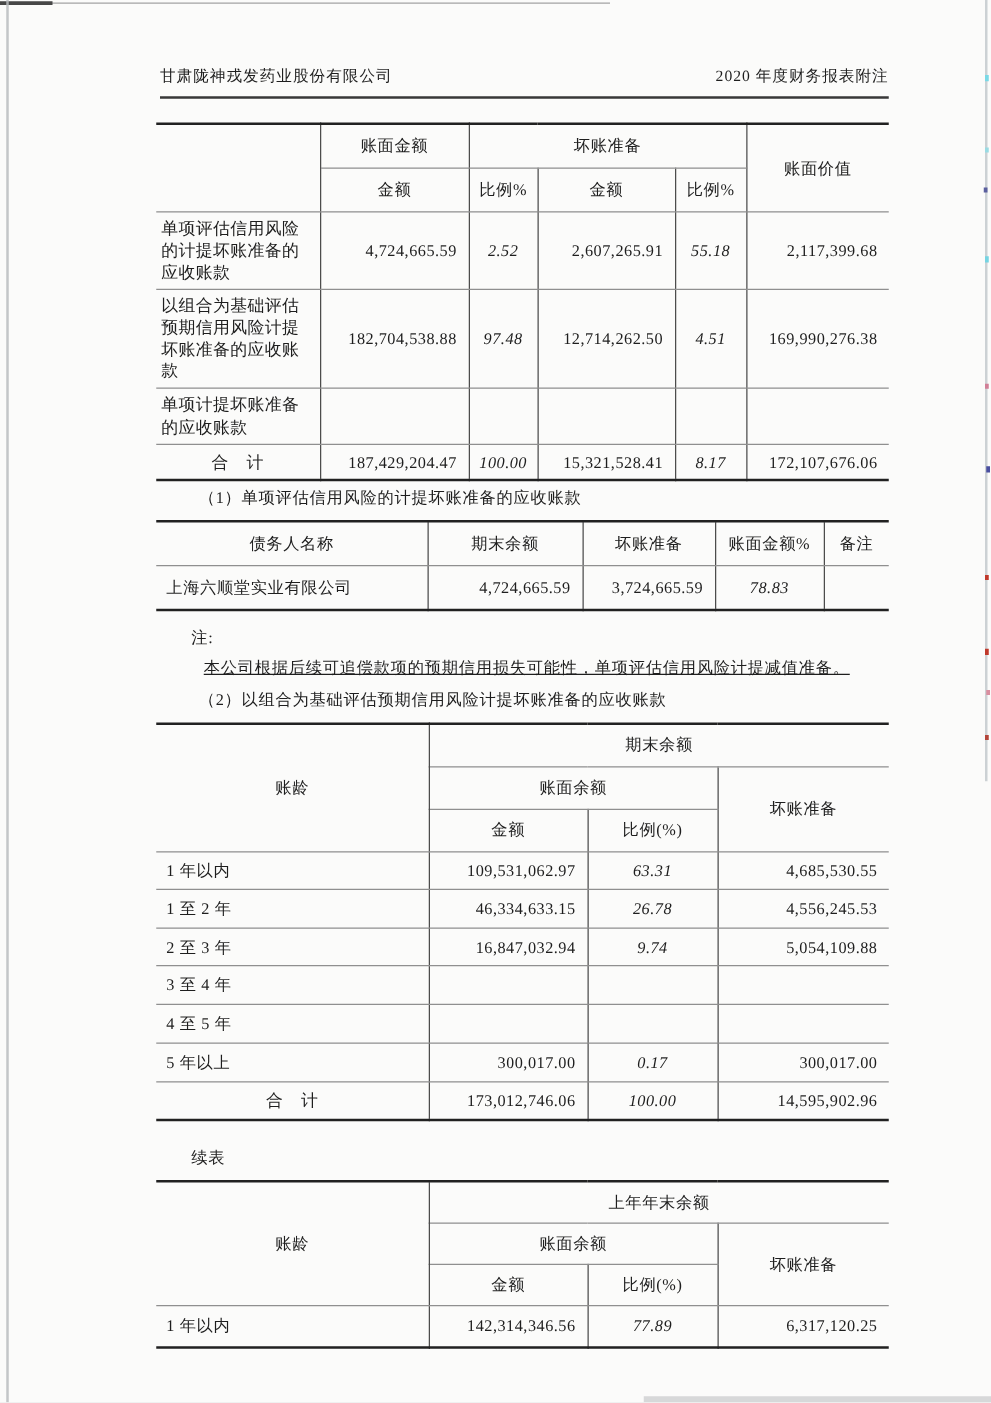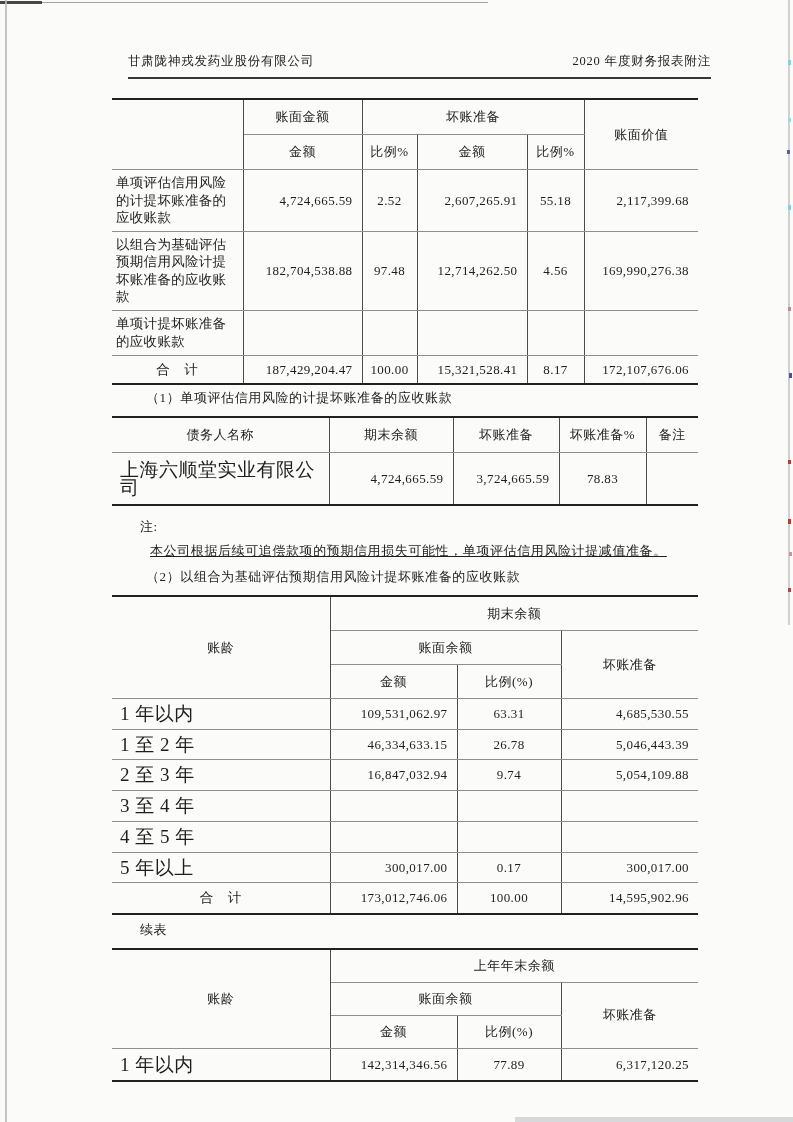--- a/index.html
+++ b/index.html
@@ -19,47 +19,47 @@
 
   
   .doc-header {
     position:absolute; left:128px; top:53px; width:583px;
     display:flex; justify-content:space-between; align-items:flex-start;
     font-size:12.5px; letter-spacing:.8px;
     border-bottom:2px solid #383838; padding-bottom:7px;
   }
 
   
-  .content { position:absolute; left:112px; top:98px; width:586px; }
+  .content { position:absolute; left:125px; top:98px; width:586px; }
 
   table { border-collapse:collapse; table-layout:fixed; width:586px;
           border-top:2.5px solid #212121; border-bottom:2.5px solid #212121;
           border-left:hidden; border-right:hidden; }
   th, td { border-left:1px solid #4c4c4c; border-right:1px solid #4c4c4c;
            border-top:1px solid #8f8f8f; border-bottom:1px solid #8f8f8f;
            font-weight:normal; font-size:13px; vertical-align:middle;
            letter-spacing:.5px; overflow:hidden; }
   th { text-align:center; padding:8px 2px; }
   td { padding:5px 6px; line-height:17.5px; }
   td.lbl { text-align:left; padding:4px 8px 4px 4px; font-size:13.5px; letter-spacing:.3px; }
-  td.lbl2 { text-align:left; padding-left:8px; font-size:19px; letter-spacing:.5px; }
+  td.lbl2 { text-align:left; padding-left:8px; font-size:13px; letter-spacing:.5px; }
   td.num { text-align:right; padding-right:9px; letter-spacing:.4px; }
-  td.pct { text-align:center; letter-spacing:.4px; }
+  td.pct { text-align:center; letter-spacing:.4px;font-style:italic; }
   td.ctr { text-align:center; font-size:13.5px; }
   .t2 td { padding-top:8px; padding-bottom:8px; }
   .t3 th { padding:7.5px 2px; }
   .t3 td { padding-top:6px; padding-bottom:6px; }
   .t4 th { padding:7px 2px;margin-top:38px; }
   .t4 td { padding-top:7px; padding-bottom:7px; }
 
   .side-label { font-size:13px; letter-spacing:.6px; margin:7px 0 4px 28px; }
   .item-title { font-size:13px; letter-spacing:.6px; margin:4px 0 9px 34px; }
   .note-label { font-size:13px; letter-spacing:.6px; margin:12px 0 6px 28px; }
   .note-text { font-size:13px; letter-spacing:.6px; margin:0 0 8px 38px;text-decoration:underline; }
-  .cont-label { font-size:13px; letter-spacing:.6px; margin:6px 0 9px 28px; }
+  .cont-label { font-size:13px; letter-spacing:.6px; margin:20px 0 9px 28px; }
 
   .page-number { position:absolute; left:125px; top:1045px; width:586px; text-align:center; font-size:12px; letter-spacing:.5px; }
 </style>
 </head>
 <body>
 
 <div class="page">
 
   <div class="top-edge-line"></div>
   <div class="top-edge-dash"></div>
@@ -114,21 +114,21 @@
           <td class="pct">2.52</td>
           <td class="num">2,607,265.91</td>
           <td class="pct">55.18</td>
           <td class="num">2,117,399.68</td>
         </tr>
         <tr>
           <td class="lbl">以组合为基础评估预期信用风险计提坏账准备的应收账款</td>
           <td class="num">182,704,538.88</td>
           <td class="pct">97.48</td>
           <td class="num">12,714,262.50</td>
-          <td class="pct">4.56</td>
+          <td class="pct">4.51</td>
           <td class="num">169,990,276.38</td>
         </tr>
         <tr>
           <td class="lbl" style="height:36px;">单项计提坏账准备的应收账款</td>
           <td class="num"></td>
           <td class="pct"></td>
           <td class="num"></td>
           <td class="pct"></td>
           <td class="num"></td>
         </tr>
@@ -151,21 +151,21 @@
           <col style="width:124px">
           <col style="width:106px">
           <col style="width:87px">
           <col style="width:52px">
         </colgroup>
       <thead>
         <tr>
           <th>债务人名称</th>
           <th>期末余额</th>
           <th>坏账准备</th>
-          <th>坏账准备%</th>
+          <th>账面金额%</th>
           <th>备注</th>
         </tr>
       </thead>
       <tbody>
         <tr>
           <td class="lbl2">上海六顺堂实业有限公司</td>
           <td class="num">4,724,665.59</td>
           <td class="num">3,724,665.59</td>
           <td class="pct">78.83</td>
           <td></td>
@@ -202,21 +202,21 @@
         <tr>
           <td class="lbl2">1 年以内</td>
           <td class="num">109,531,062.97</td>
           <td class="pct">63.31</td>
           <td class="num">4,685,530.55</td>
         </tr>
         <tr>
           <td class="lbl2">1 至 2 年</td>
           <td class="num">46,334,633.15</td>
           <td class="pct">26.78</td>
-          <td class="num">5,046,443.39</td>
+          <td class="num">4,556,245.53</td>
         </tr>
         <tr>
           <td class="lbl2">2 至 3 年</td>
           <td class="num">16,847,032.94</td>
           <td class="pct">9.74</td>
           <td class="num">5,054,109.88</td>
         </tr>
         <tr>
           <td class="lbl2" style="height:18px;">3 至 4 年</td>
           <td class="num"></td>

